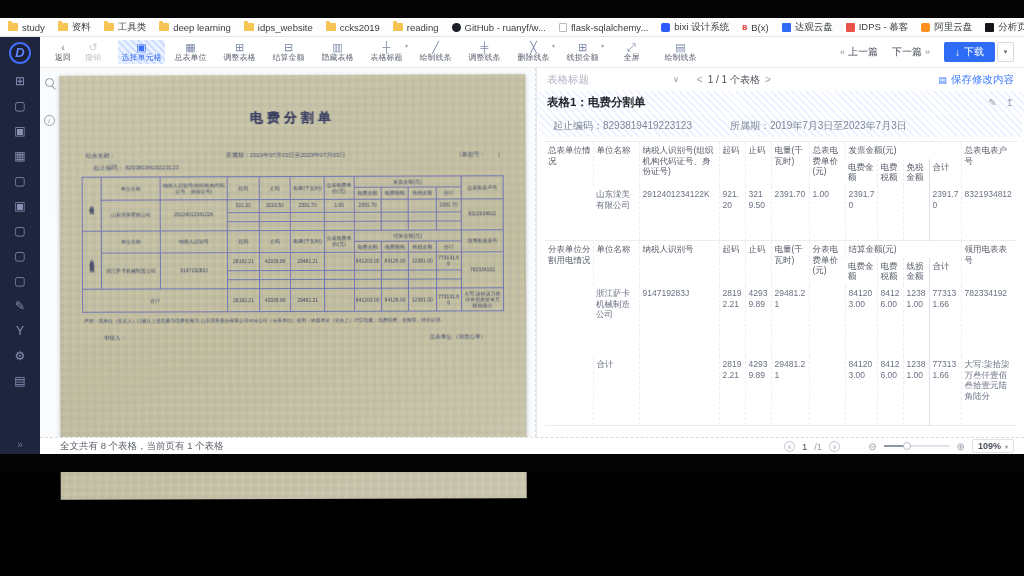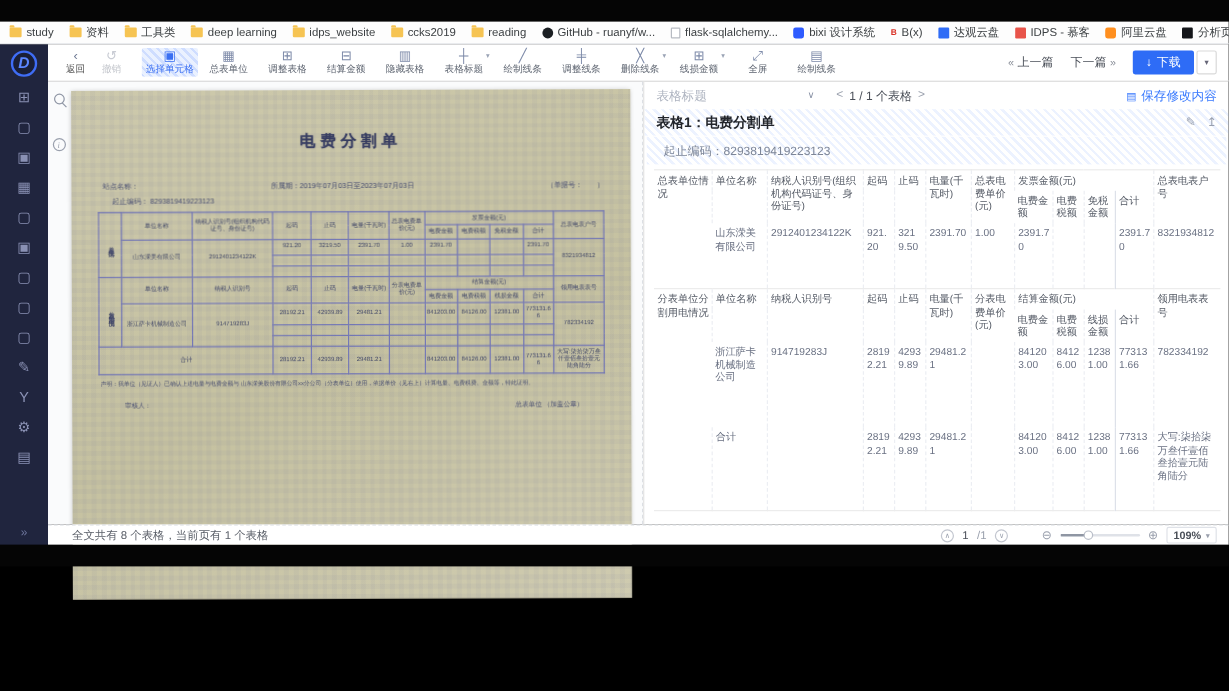--- a/index.html
+++ b/index.html
@@ -517,20 +517,21 @@
     <div class="trow hatch">
       <span class="tr-title">表格1：电费分割单</span>
       <span class="tr-icons">
         <span>✎</span>
         <span>↥</span>
       </span>
     </div>
 
     <div class="meta hatch">
       <span>起止编码：8293819419223123</span>
+      <span>所属期：2019年7月3日至2023年7月3日</span>
     </div>
 
     <table class="ptbl">
       <colgroup>
         <col style="width:48px">
           <col style="width:46px">
           <col style="width:80px">
           <col style="width:26px">
         <col style="width:26px">
           <col style="width:38px">

